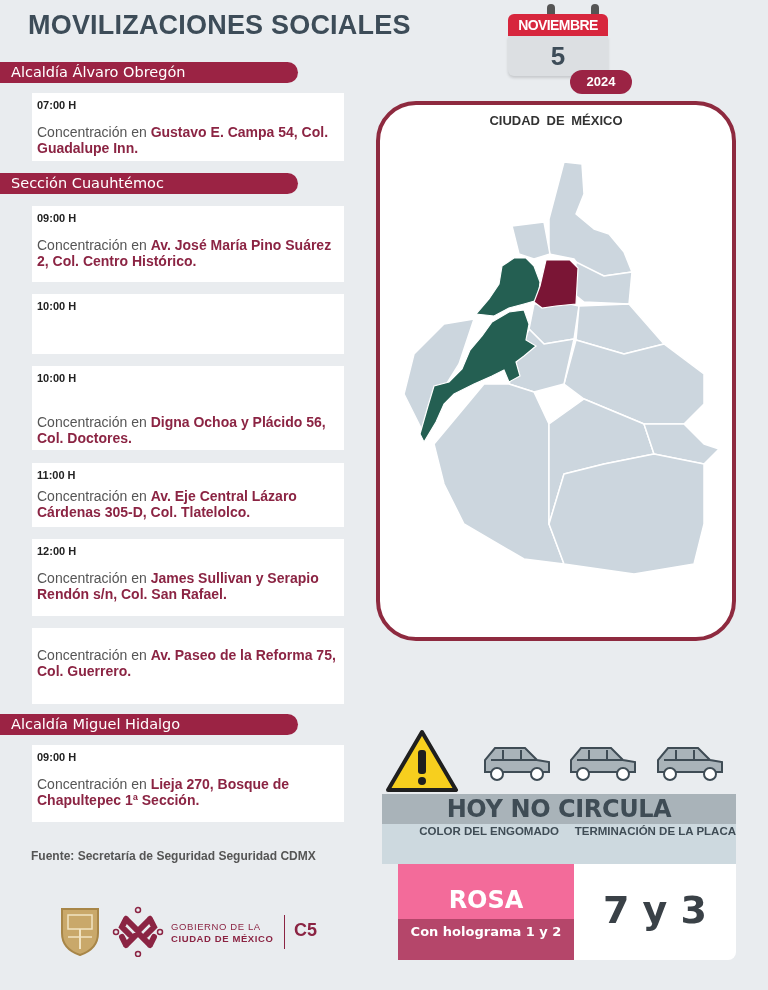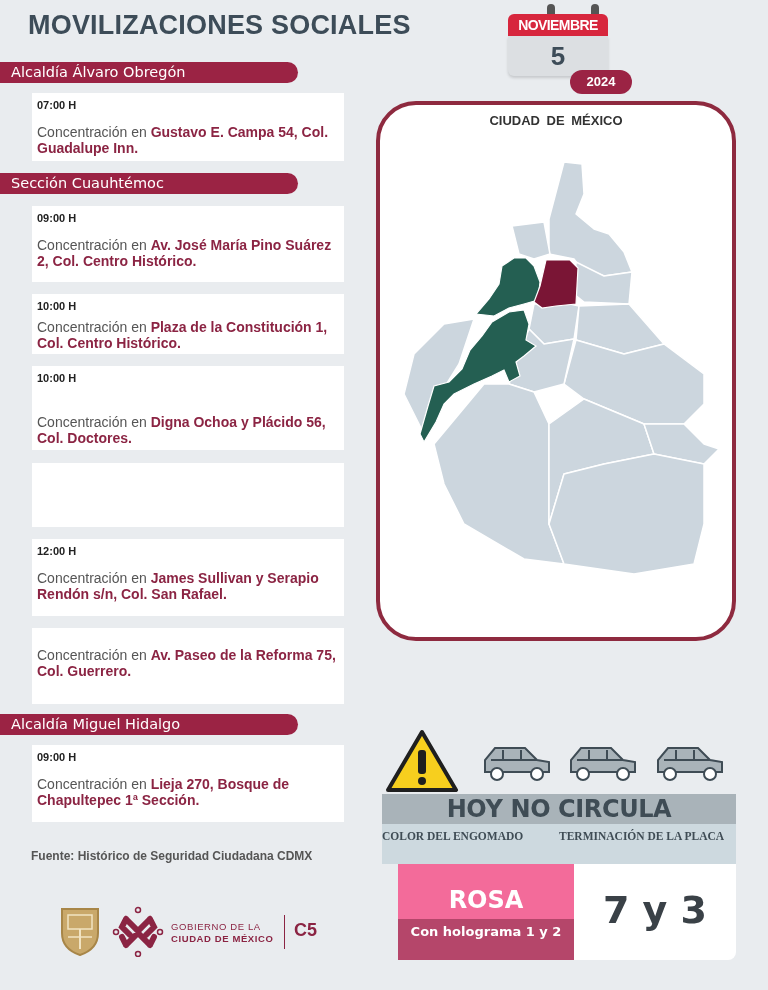--- a/index.html
+++ b/index.html
@@ -68,22 +68,22 @@
       position: absolute; left: 382px; top: 794px; width: 354px; height: 42px;
       background: #a9b3b9; color: #3f4c55; text-align: center;
       font-size: 25px; font-weight: bold; line-height: 30px; letter-spacing: -0.4px;
       font-family: "DejaVu Sans", sans-serif; font-size: 24px;
     }
     .hnc-labels {
       position: absolute; left: 382px; top: 824px; width: 354px; height: 40px;
       background: #cdd9df; display: flex;
     }
     .hnc-labels div {
-      flex: 1; text-align: left; font-size: 11.5px; font-weight: bold; color: #3f4c55;
-      line-height: 14px; padding-top: 5px; font-family: Liberation Serif, serif;
+      flex: 1; text-align: right; font-size: 11.5px; font-weight: bold; color: #3f4c55;
+      line-height: 14px; font-family: Liberation Sans, sans-serif;
     }
     .hnc-values {
       position: absolute; left: 382px; top: 864px; width: 354px; height: 96px;
       display: flex; border-radius: 0 0 8px 8px; overflow: hidden; padding-left: 16px;
     }
     .hnc-color {
       width: 176px; background: #f36b9a; position: relative;
     }
     .hnc-color .name {
       position: absolute; top: 22px; left: 0; right: 0; text-align: center;
@@ -131,43 +131,44 @@
   <div class="desc"><span>Concentración</span><span> en </span><span class="place">Gustavo E. Campa 54, Col. Guadalupe Inn.</span></div>
 </div>
 
 <div class="section-bar" style="top:173px">Sección Cuauhtémoc</div>
 <div class="card" style="top:206px;height:76px">
   <div class="time">09:00 H</div>
   <div class="desc"><span>Concentración</span><span> en </span><span class="place">Av. José María Pino Suárez 2, Col. Centro Histórico.</span></div>
 </div>
 <div class="card" style="top:294px;height:60px">
   <div class="time">10:00 H</div>
-  <div class="desc tight"><span>Concentración</span><span> en </span><span class="place">Plaza de la Constitución 1, Col. Centro Histórico.</span></div>
 </div>
 <div class="card" style="top:366px;height:84px">
   <div class="time">10:00 H</div>
   <div class="desc" style="margin-top:30px"><span>Concentración</span><span> en </span><span class="place">Digna Ochoa y Plácido 56, Col. Doctores.</span></div>
 </div>
 <div class="card" style="top:463px;height:64px">
+  <div class="time">11:00 H</div>
+  <div class="desc tight"><span>Concentración</span><span> en </span><span class="place">Av. Eje Central Lázaro Cárdenas 305-D, Col. Tlatelolco.</span></div>
 </div>
 <div class="card" style="top:539px;height:77px">
   <div class="time">12:00 H</div>
   <div class="desc"><span>Concentración</span><span> en </span><span class="place">James Sullivan y Serapio Rendón s/n, Col. San Rafael.</span></div>
 </div>
 <div class="card" style="top:628px;height:76px">
   <div class="desc"><span>Concentración</span><span> en </span><span class="place">Av. Paseo de la Reforma 75, Col. Guerrero.</span></div>
 </div>
 
 <div class="section-bar" style="top:714px">Alcaldía Miguel Hidalgo</div>
 <div class="card" style="top:745px;height:77px">
   <div class="time">09:00 H</div>
   <div class="desc"><span>Concentración</span><span> en </span><span class="place">Lieja 270, Bosque de Chapultepec 1ª Sección.</span></div>
 </div>
 
-<div class="source">Fuente: Histórico de Seguridad Ciudadana CDMX</div>
+<div class="source">Fuente: Secretaría de Seguridad Seguridad CDMX</div>
 
 <div class="map-frame">
   <div class="map-title">CIUDAD DE MÉXICO</div>
   <svg class="map-svg" width="352" height="532" viewBox="376 101 352 532">
     <g fill="#ccd6de" stroke="#ffffff" stroke-width="1.5" stroke-linejoin="round">
 
       <path d="M545,215 L560,158 L578,160 L580,190 L572,210 L590,225 L605,230 L620,248 L628,268 L600,272 L575,262 L570,255 L545,250 Z"></path>
 
       <path d="M508,222 L540,218 L546,250 L530,255 L515,250 Z"></path>
 

